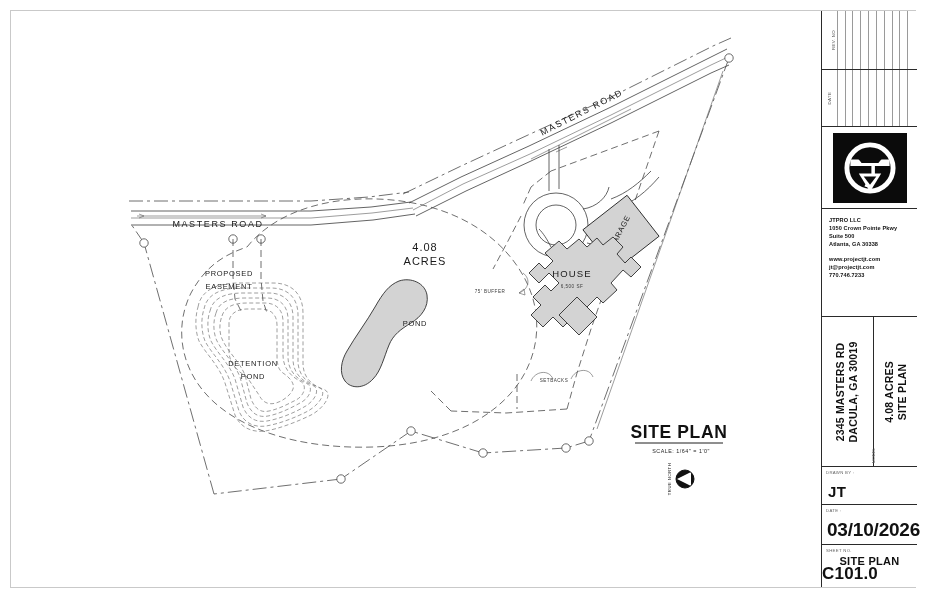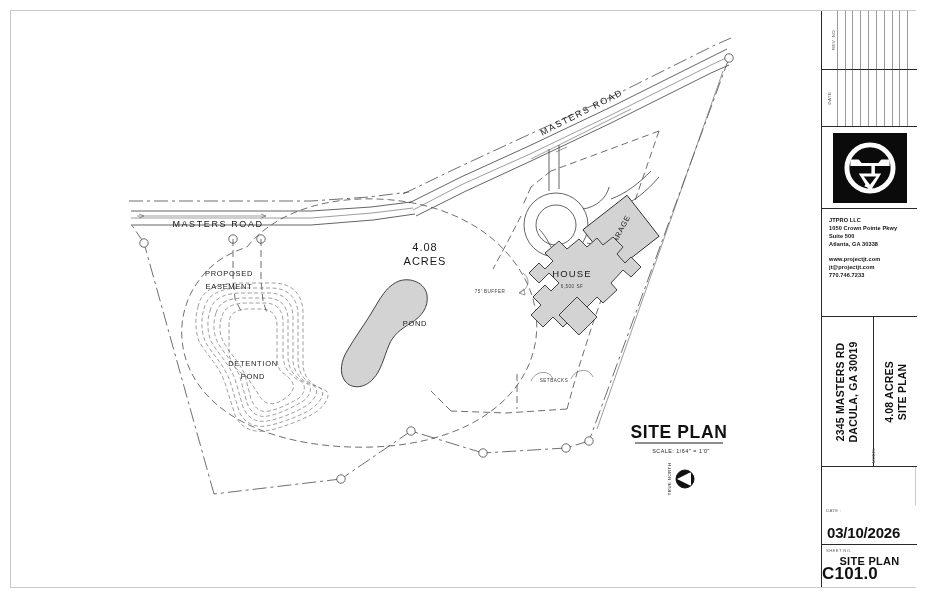--- a/index.html
+++ b/index.html
@@ -47,21 +47,21 @@
              display:flex;align-items:center;justify-content:center;}
   .proj-name .vstack{font-size:10.5px;letter-spacing:.2px;}
   .model-lab{position:absolute;left:2px;bottom:4px;font-size:4.2px;color:#666;
              transform:rotate(-90deg);transform-origin:left bottom;white-space:nowrap;}
 
   .drawn-cell{top:456px;height:38px;}
   .date-cell{top:494px;height:40px;}
   .sheet-cell{top:534px;height:42px;border-bottom:none;}
   .mini-lab{position:absolute;left:4px;top:3px;font-size:4.3px;color:#666;letter-spacing:.3px;}
   .big-val{position:absolute;left:6px;bottom:4px;font-size:15px;font-weight:bold;letter-spacing:.5px;}
-  .date-val{position:absolute;left:5px;bottom:3px;font-size:15px;font-weight:bold;letter-spacing:-.2px;margin-top:28px;}
+  .date-val{position:absolute;left:5px;bottom:3px;font-size:19px;font-weight:bold;letter-spacing:-.2px;margin-top:28px;}
   .sheet-name{position:absolute;left:0;right:0;top:10px;text-align:center;
               font-size:11px;font-weight:bold;letter-spacing:.3px;}
   .sheet-no{position:absolute;left:0;right:0;bottom:3px;text-align:left;
             font-size:17px;font-weight:bold;letter-spacing:.2px;}
 
   
   .t-road{font-size:9px;letter-spacing:1.6px;fill:#1a1a1a;font-family:"Liberation Sans",sans-serif;}
   .t-big{font-size:11px;letter-spacing:1px;fill:#1a1a1a;text-anchor:middle;}
   .t-med{font-size:9.5px;letter-spacing:1.1px;fill:#1a1a1a;text-anchor:middle;}
   .t-sm{font-size:7.5px;letter-spacing:.7px;fill:#1a1a1a;text-anchor:middle;}
@@ -322,20 +322,24 @@
         <div class="proj-name">
           <div class="vstack">
             <div>4.08 ACRES</div>
             <div>SITE PLAN</div>
           </div>
         </div>
         <div class="model-lab">MODEL</div>
       </div>
     </div>
 
+    <div class="tb-cell drawn-cell">
+      <div class="mini-lab">DRAWN BY :</div>
+      <div class="big-val">JT</div>
+    </div>
 
     <div class="tb-cell date-cell">
       <div class="mini-lab">DATE :</div>
       <div class="date-val">03/10/2026</div>
     </div>
 
     <div class="tb-cell sheet-cell">
       <div class="mini-lab">SHEET NO.</div>
       <div class="sheet-name">SITE PLAN</div>
       <div class="sheet-no">C101.0</div>

